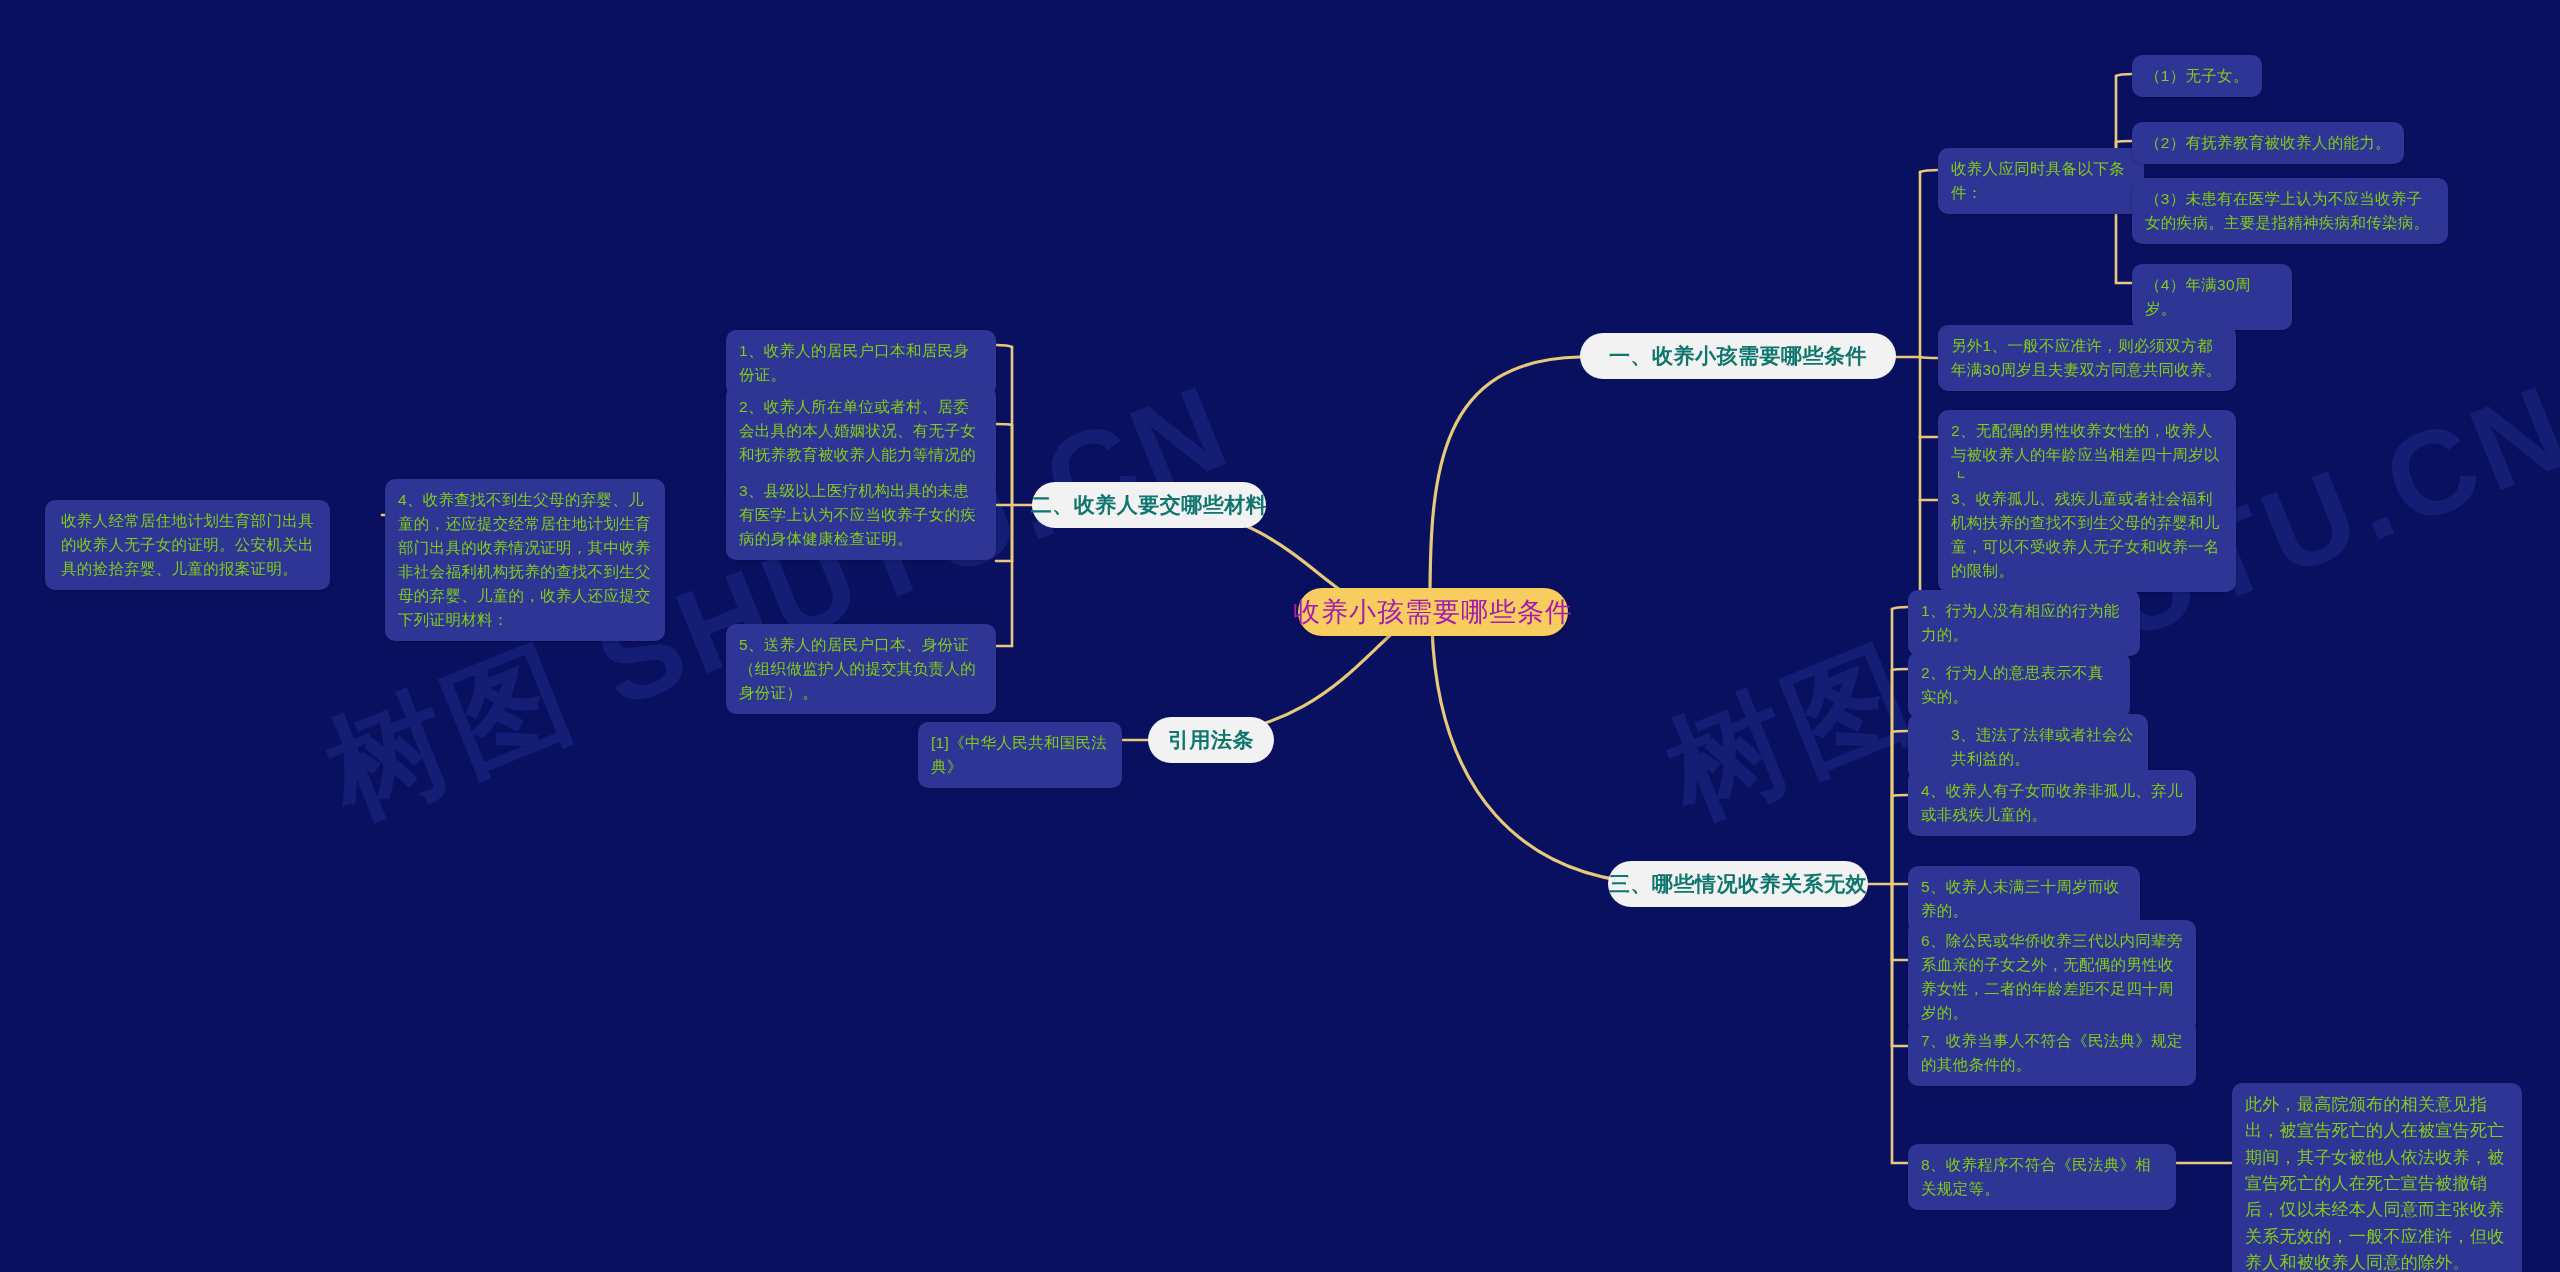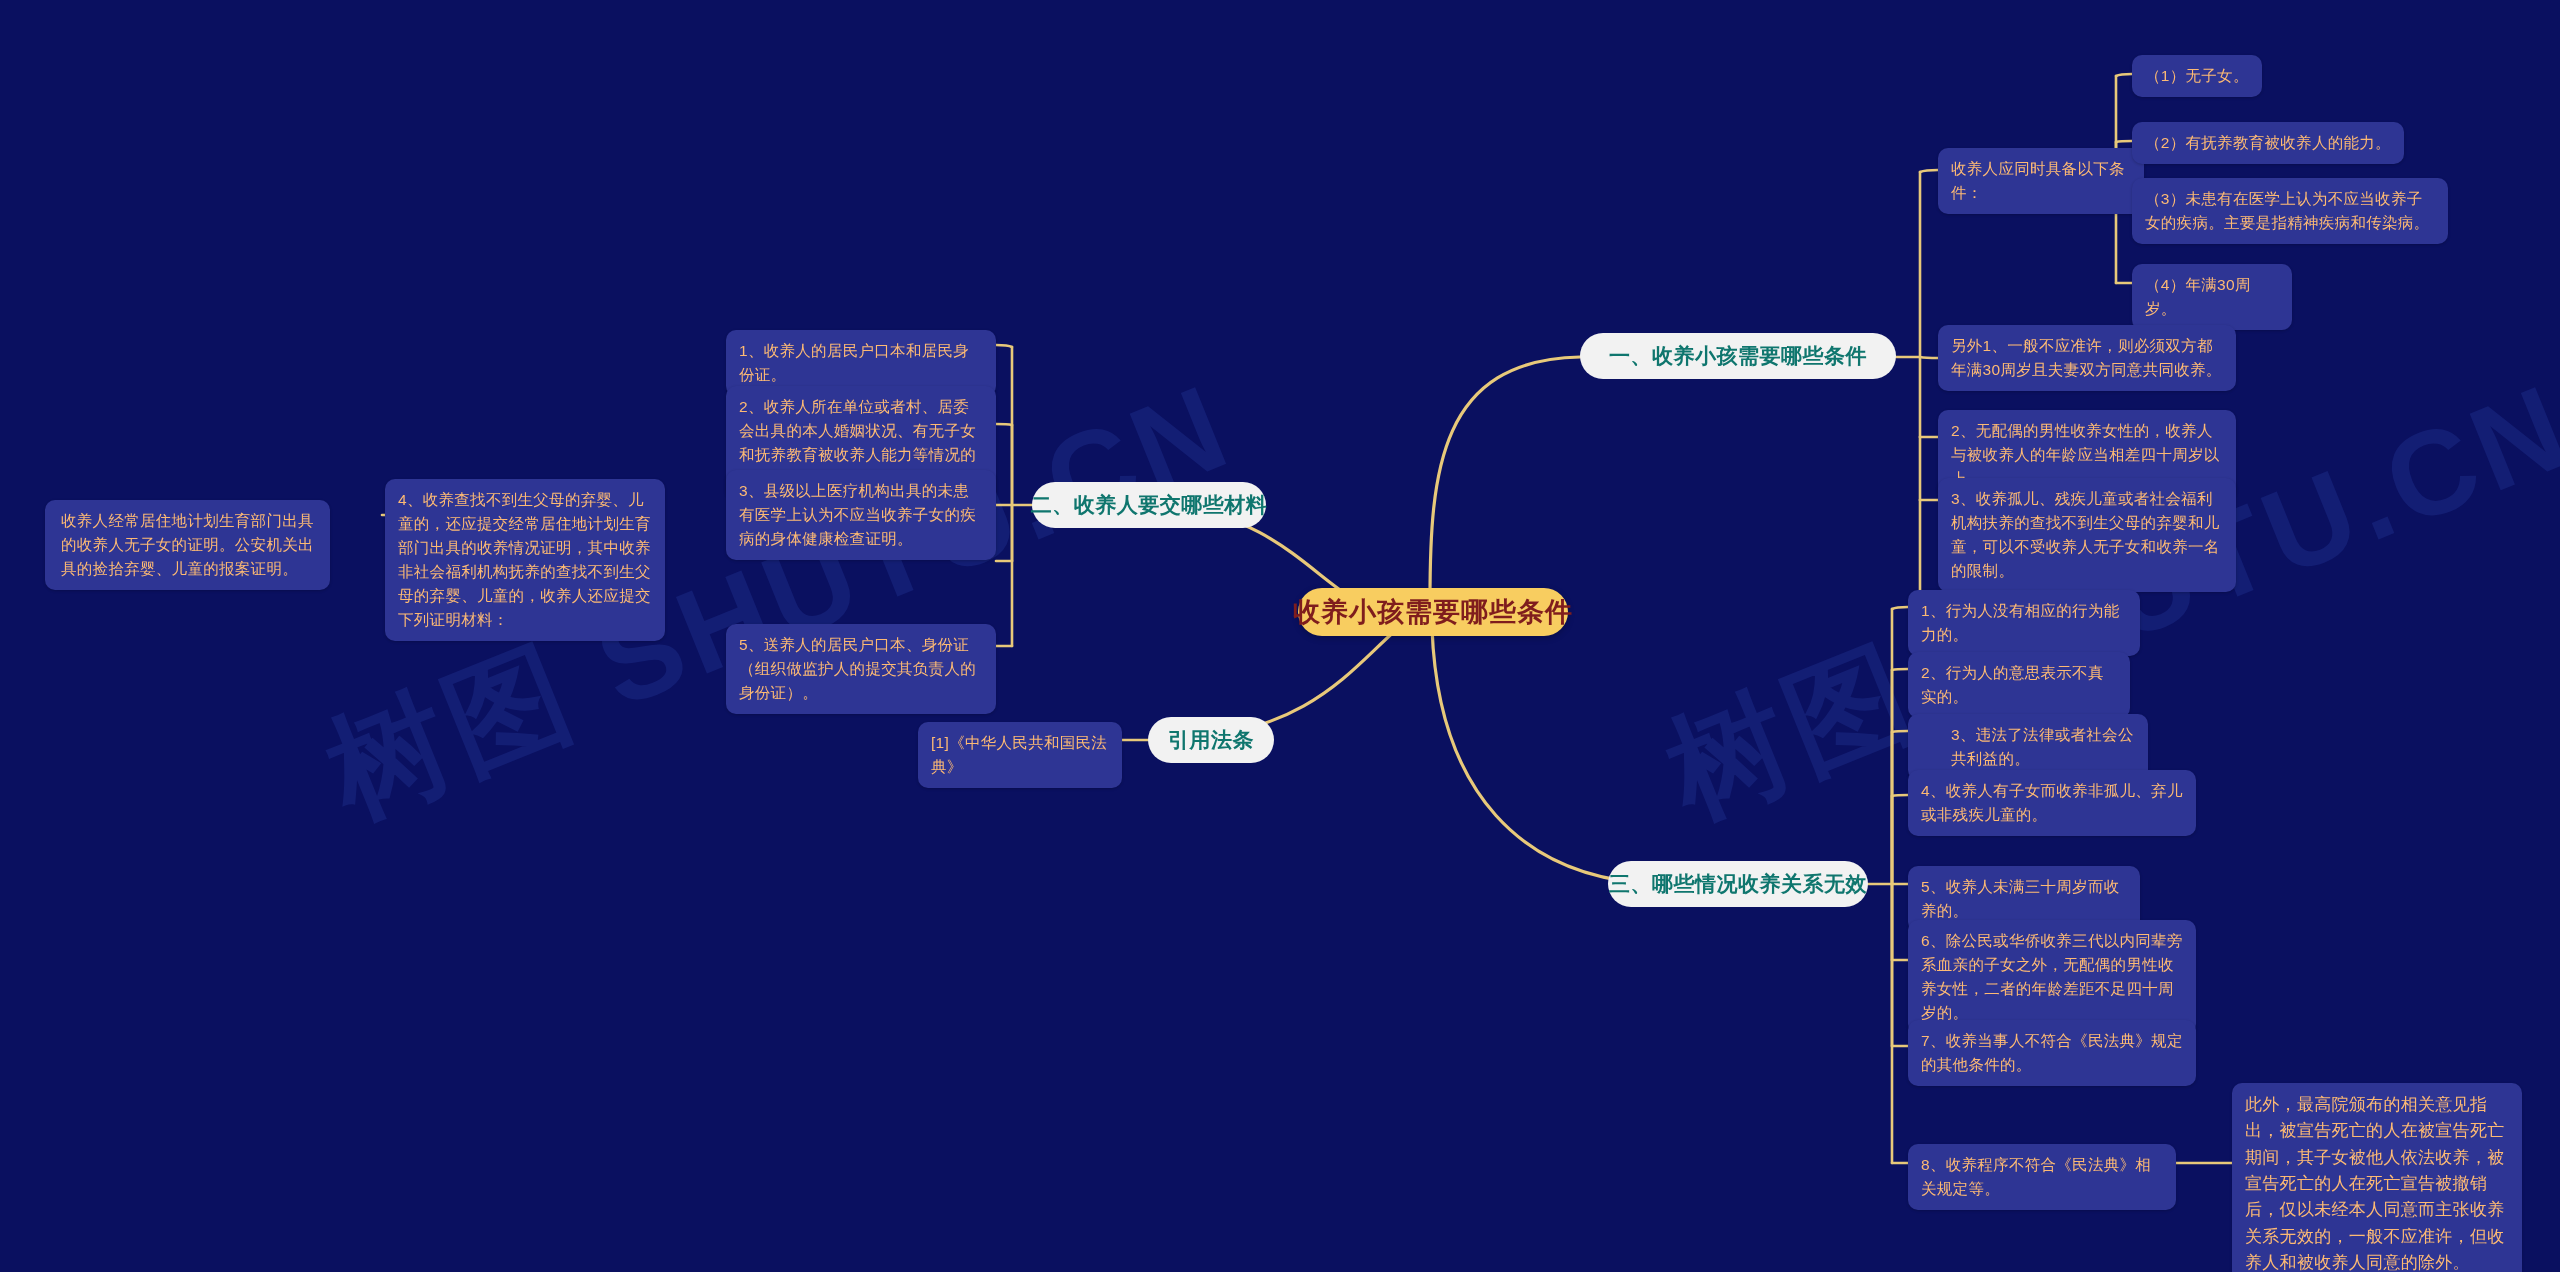--- a/index.html
+++ b/index.html
@@ -11,36 +11,36 @@
   #canvas{position:absolute;inset:0;width:2560px;height:1272px;}
   svg.wires{position:absolute;left:0;top:0;width:2560px;height:1272px;pointer-events:none;}
   .wm{
     position:absolute;color:#1b2a86;opacity:.55;font-size:120px;font-weight:700;
     letter-spacing:6px;user-select:none;transform:rotate(-22deg);
     font-family:"Liberation Sans","DejaVu Sans",sans-serif;white-space:nowrap;
   }
   .node{position:absolute;box-sizing:border-box;}
   
   .root{
-    background:#f8cd60;color:#7f1d1d;border-radius:28px;
-    font-size:27px;font-weight:700;letter-spacing:1px;
+    background:#f8cd60;color:#a21caf;border-radius:28px;
+    font-size:27px;font-weight:400;letter-spacing:1px;
     display:flex;align-items:center;justify-content:center;
     padding:14px 26px;white-space:nowrap;
     box-shadow:0 2px 6px rgba(0,0,0,.25);
   }
   
   .branch{
     background:#f2f2f2;color:#0f766e;border-radius:24px;
     font-size:21px;font-weight:700;letter-spacing:.5px;
     display:flex;align-items:center;justify-content:center;
     padding:10px 22px;white-space:nowrap;
   }
   
   .leaf{
-    background:#2e3594;color:#fdba74;border-radius:10px;
+    background:#2e3594;color:#84cc16;border-radius:10px;
     font-size:15.5px;line-height:1.55;padding:9px 13px;
     letter-spacing:.3px;
     box-shadow:0 1px 3px rgba(0,0,0,.2);
   }
   .leaf.small{font-size:17px;}
 </style>
 </head>
 <body>
 
 <div id="canvas">

